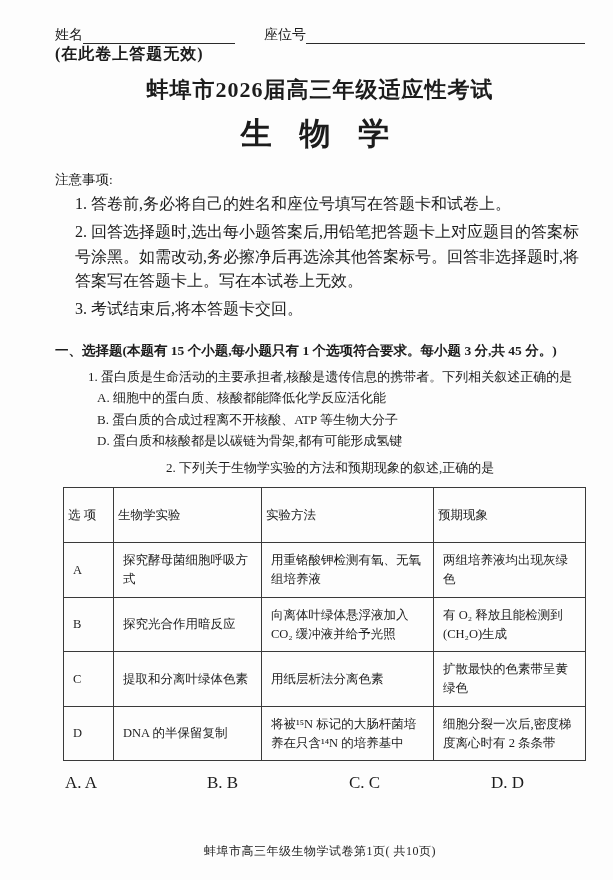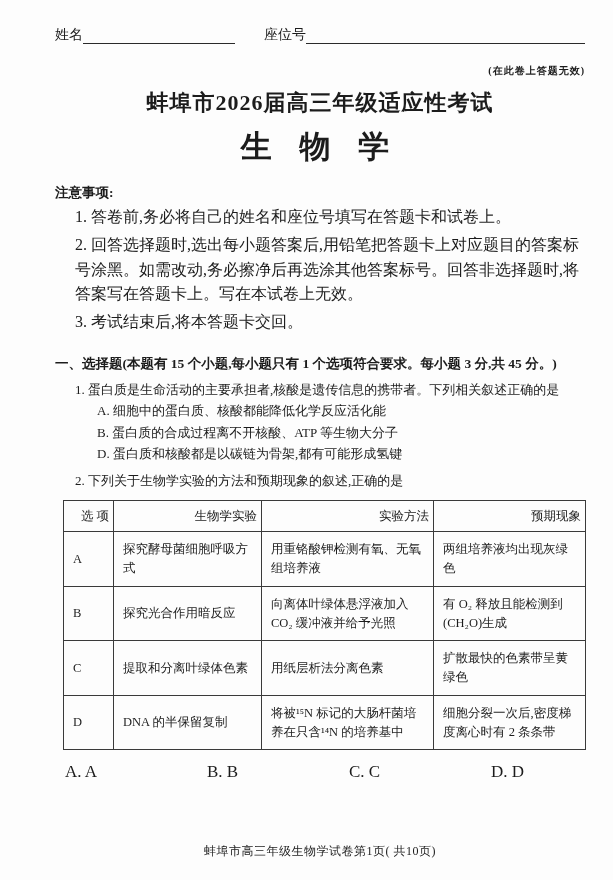--- a/index.html
+++ b/index.html
@@ -15,40 +15,40 @@
     display:flex; flex-direction:column;
     background:#fdfdfd;
   }
   
   .fill-row { display:flex; align-items:flex-end; font-size:14px; }
   .blank-line { border-bottom:1.2px solid #2a2a2a; height:1.1em; display:inline-block; }
   .blank-name { width:152px; }
   .blank-seat { flex:1; }
   .seat-label { margin-left:29px; }
   
-  .invalid-notice { text-align:right; font-weight:bold; font-size:10px; margin-top:20px; letter-spacing:1px; }
+  .invalid-notice { text-align:left; font-weight:bold; font-size:16px; margin-top:0; letter-spacing:1px; }
   .exam-title { text-align:center; font-weight:bold; font-size:22px; margin-top:10px; letter-spacing:1px; }
   .subject-title { text-align:center; font-weight:bold; font-size:31px; margin-top:8px; letter-spacing:10px; }
   
-  .notes-heading { font-weight:bold; font-size:13.5px; margin-top:16px; }
+  .notes-heading { font-weight:normal; font-size:13.5px; margin-top:16px; }
   .note-item { font-size:16px; line-height:1.55; margin-left:20px; margin-top:3px; }
   
   .section-heading { font-weight:bold; font-size:13.5px; margin-top:20px;font-family:Liberation Serif, serif; }
-  .q-stem { font-size:13px; line-height:1.55; margin-left:20px; margin-top:7px; }
+  .q-stem { font-size:13px; line-height:1.55; margin-left:20px; margin-top:7px;text-align:center; }
   .q-option { font-size:13px; line-height:1.65; margin-left:42px; }
   
   table.exam-table {
     border-collapse:collapse; margin:8px 0 0 8px;
     width:522px; font-size:12.5px; table-layout:fixed;
   }
   table.exam-table th, table.exam-table td {
     border:1.2px solid #3a3a3a; padding:8px 9px; line-height:1.5;
     vertical-align:middle; font-weight:normal; text-align:left;
   }
-  table.exam-table th { text-align:right; padding:6px 4px; }
+  table.exam-table th { text-align:left; padding:18px 4px; }
   td.cell-opt { text-align:center; }
   .col-opt { width:50px; }
   .col-exp { width:148px; }
   .col-method { width:172px; }
   .col-result { width:152px; }
   
   .answers-row { display:flex; margin:12px 0 0 10px; font-size:17px;gap:48px; }
   .answers-row span { width:128px; }
   
   .footer { margin-top:auto; text-align:center; font-size:12px; padding-bottom:4px; letter-spacing:0.5px; }

